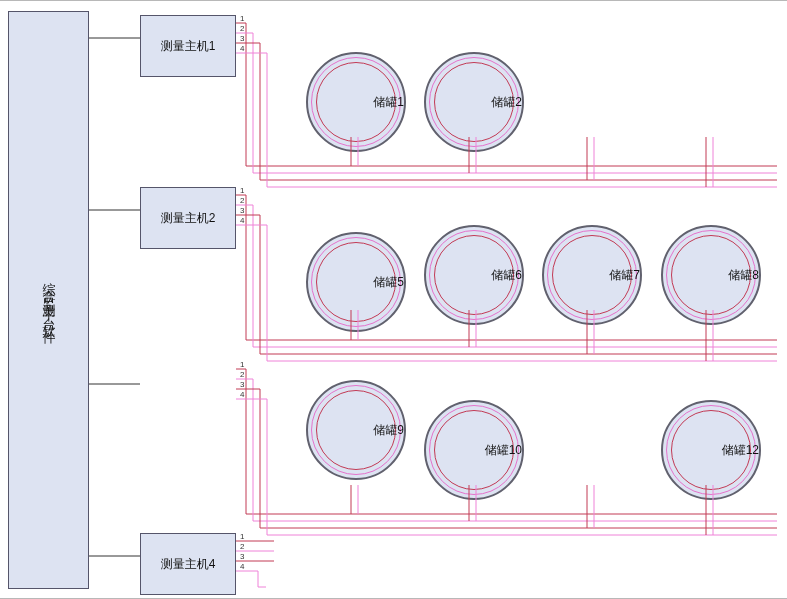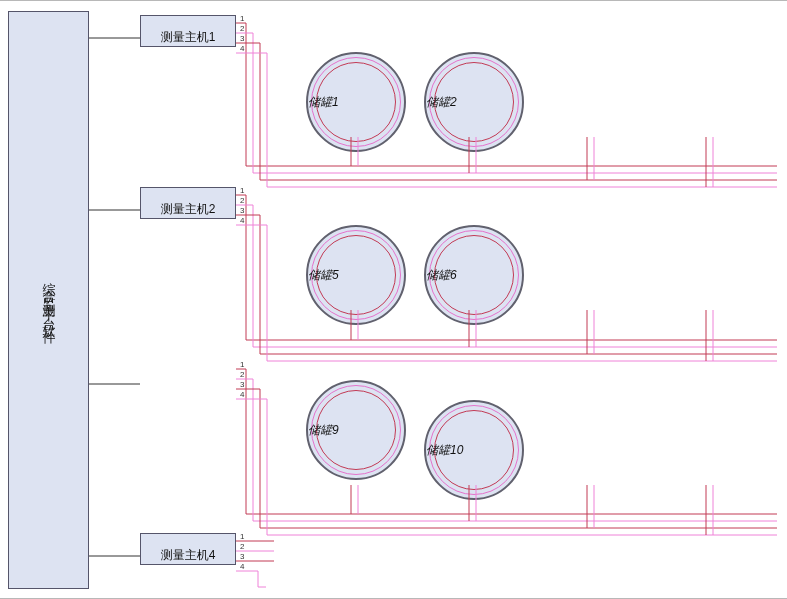--- a/index.html
+++ b/index.html
@@ -18,34 +18,34 @@
     background:var(--box-fill,#dde3f2);
     border:1px solid var(--box-border,#55556a);
     box-sizing:border-box;
     display:flex; align-items:center; justify-content:center;
   }
   .vtext {
     writing-mode:vertical-rl; text-orientation:upright;
     letter-spacing:7px; font-size:13px; color:#111;
   }
   .host {
-    position:absolute; left:140px; width:96px; height:32px;
+    position:absolute; left:140px; width:96px; height:62px;
     background:var(--box-fill,#dde3f2);
     border:1px solid var(--box-border,#55556a);
     box-sizing:border-box;
-    display:flex; align-items:flex-end; justify-content:center;
+    display:flex; align-items:center; justify-content:center;
     font-size:12px; color:#111;
   }
   .tank {
     position:absolute; width:96px; height:96px;
     border-radius:50%;
     border:2px solid var(--ring-outer,#61616e);
     background:var(--box-fill,#dde3f2);
     box-sizing:content-box;
-    display:flex; align-items:center; justify-content:flex-start;font-style:italic;
+    display:flex; align-items:center; justify-content:flex-end;
   }
   .tank::before {
     content:""; position:absolute; inset:3px; border-radius:50%;
     border:1px solid var(--ring-pink,#e473cc);
   }
   .tank::after {
     content:""; position:absolute; inset:8px; border-radius:50%;
     border:1px solid var(--ring-red,#c23a55);
   }
   .tank-label { font-size:12px; color:#111; z-index:2; }
@@ -75,32 +75,41 @@
     <span>测量主机4</span>
   </div>
 
   <div class="tank" style="left:306px;top:51px">
       <span class="tank-label">储罐1</span>
     </div>
   <div class="tank" style="left:424px;top:51px">
       <span class="tank-label">储罐2</span>
     </div>
 
-  <div class="tank" style="left:306px;top:224px">
+  <div class="tank" style="left:306px;top:231px">
       <span class="tank-label">储罐5</span>
     </div>
   <div class="tank" style="left:424px;top:224px">
       <span class="tank-label">储罐6</span>
     </div>
+  <div class="tank" style="left:542px;top:224px">
+      <span class="tank-label">储罐7</span>
+    </div>
+  <div class="tank" style="left:661px;top:224px">
+      <span class="tank-label">储罐8</span>
+    </div>
 
   <div class="tank" style="left:306px;top:379px">
       <span class="tank-label">储罐9</span>
     </div>
   <div class="tank" style="left:424px;top:399px">
       <span class="tank-label">储罐10</span>
+    </div>
+  <div class="tank" style="left:661px;top:399px">
+      <span class="tank-label">储罐12</span>
     </div>
 
   <svg class="wires" viewBox="0 0 787 599">
 
     <g>
       <path class="w-black" d="M89 37 H140"></path>
       <path class="w-black" d="M89 209 H140"></path>
       <path class="w-black" d="M89 383 H140"></path>
       <path class="w-black" d="M89 555 H140"></path>
     </g>

